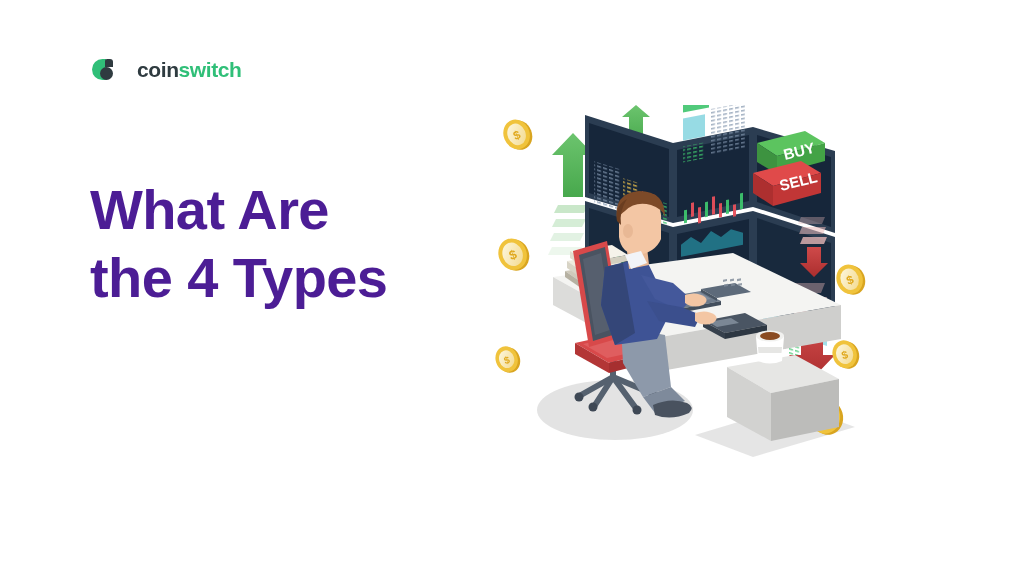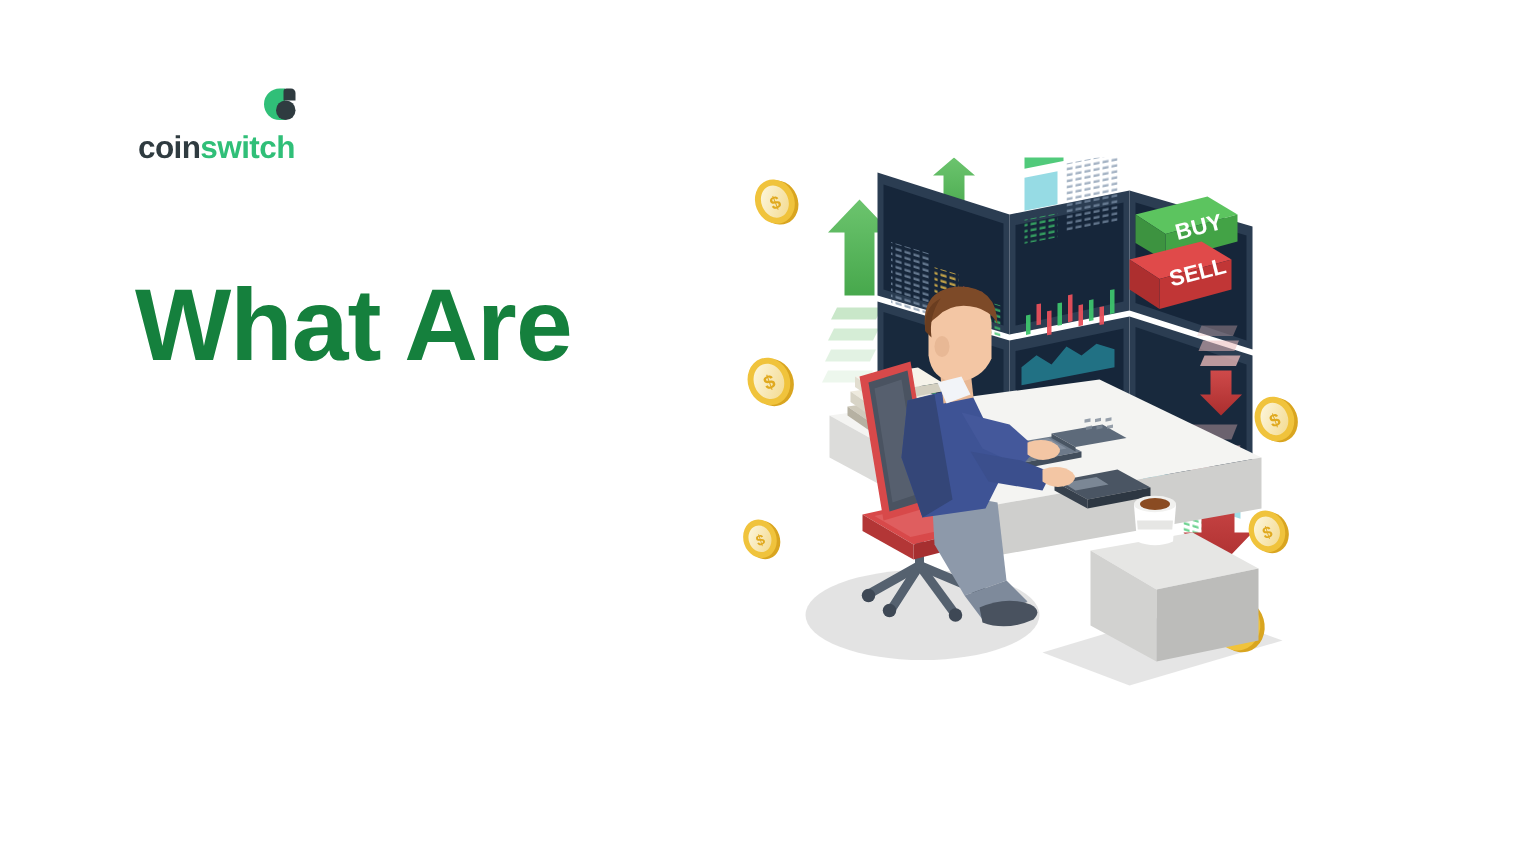--- a/index.html
+++ b/index.html
@@ -13,23 +13,22 @@
   .page {
     position:relative;
     width:1024px; height:576px;
     background:#ffffff;
   }
 
   
   .brand {
     position:absolute;
     left:92px; top:59px;
-    display:flex; align-items:flex-end; gap:8px;
+    display:flex; align-items:flex-start; gap:24px;
     height:28px;
-    flex-direction:column;
   }
   .brand-mark {
     position:relative;
     width:21px; height:21px;
     flex:0 0 21px;
   }
   .brand-mark .bm-left {
     position:absolute; left:0; top:0;
     width:14px; height:21px;
     background:#30bf78;
@@ -55,24 +54,24 @@
     white-space:nowrap;
   }
   .brand-word .w-coin   { color:#2f3b40; }
   .brand-word .w-switch { color:#30bf78; }
 
   
   .headline {
     position:absolute;
     left:90px; top:176px;
     width:400px;
-    font-size:68px;
+    font-size:56px;
     font-weight:bold;
     line-height:1.22;
-    color:#15803d;
+    color:#4c1d95;
     letter-spacing:-0.6px;
   }
   .headline .hl-line { display:block; white-space:nowrap; }
 
   
   .illustration {
     position:absolute;
     left:495px; top:105px;
     width:390px; height:360px;
   }
@@ -87,20 +86,21 @@
     <span class="brand-mark">
       <span class="bm-left"></span>
       <span class="bm-topright"></span>
       <span class="bm-dot"></span>
     </span>
     <span class="brand-word"><span class="w-coin">coin</span><span class="w-switch">switch</span></span>
   </div>
 
   <h1 class="headline">
     <span class="hl-line">What Are</span>
+    <span class="hl-line">the 4 Types</span>
   </h1>
 
   <div class="illustration">
     <svg viewBox="0 0 390 360" xmlns="http://www.w3.org/2000/svg">
       <defs>
 
         <pattern id="tick-green" width="6" height="4" patternUnits="userSpaceOnUse">
           <rect width="4" height="1.6" y="1" fill="#3ec46d" opacity="0.85"></rect>
         </pattern>
         <pattern id="tick-red" width="6" height="4" patternUnits="userSpaceOnUse">

